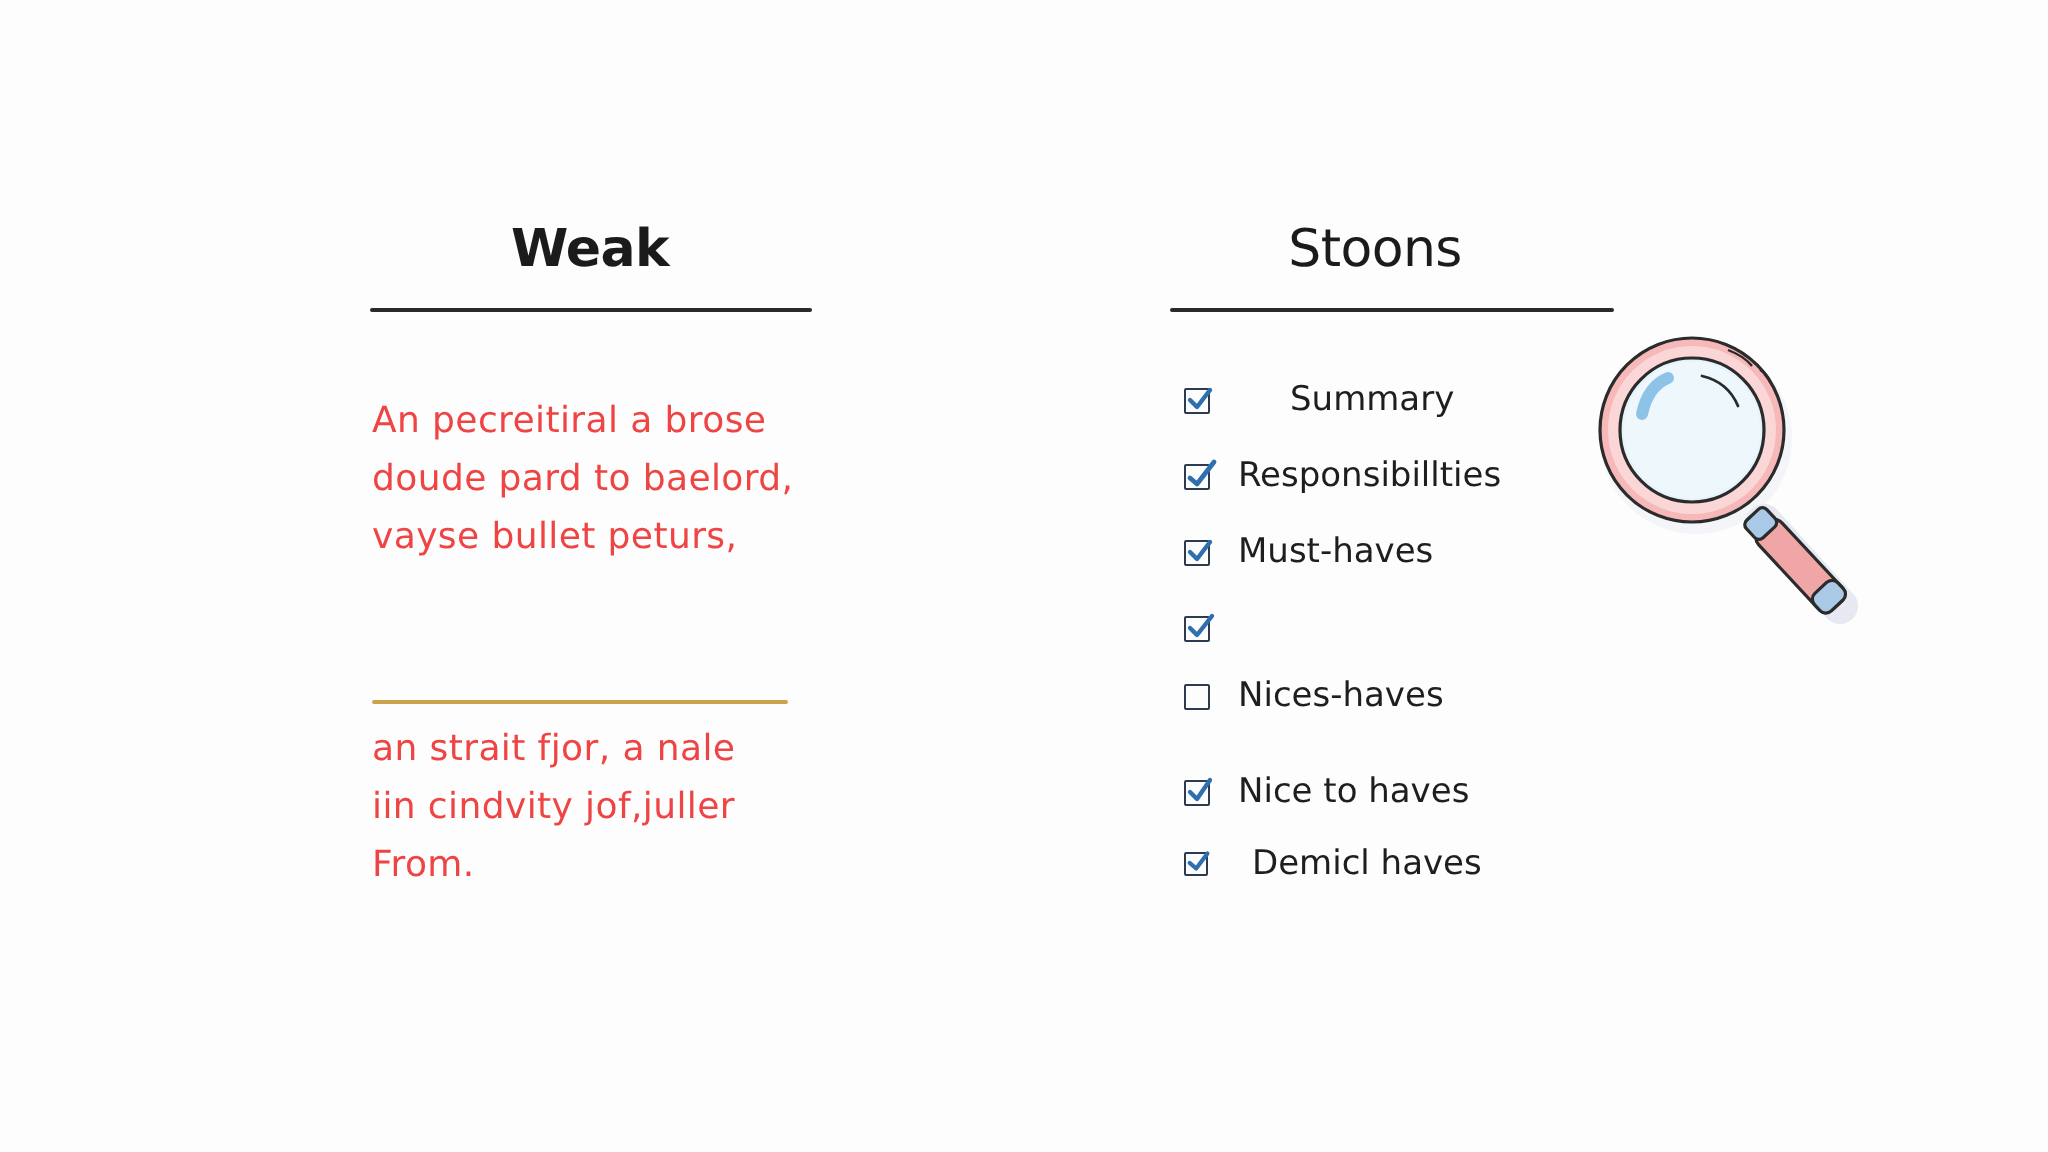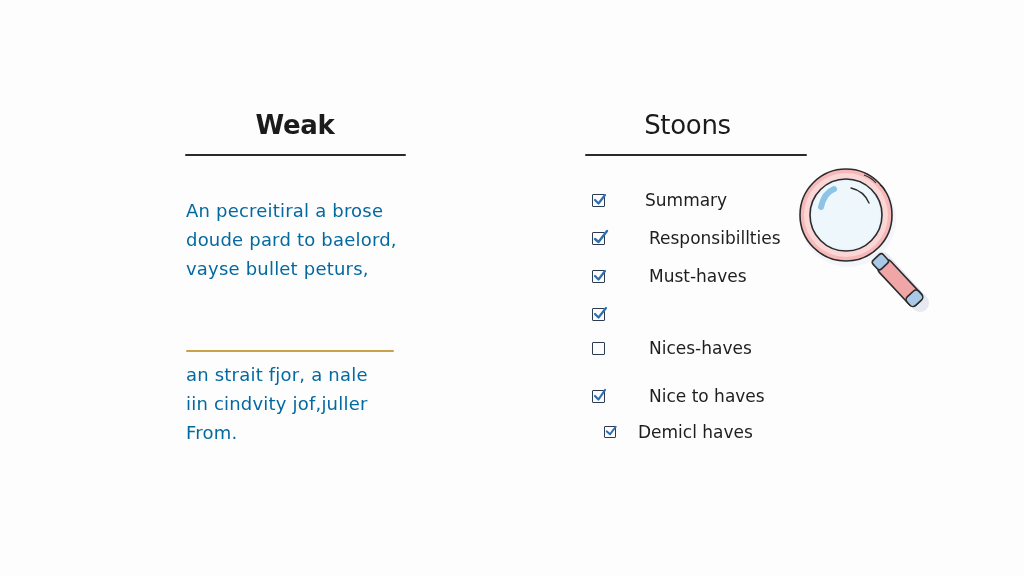--- a/index.html
+++ b/index.html
@@ -28,21 +28,21 @@
       position: absolute;
       height: 1.6px;
       background: #2a2a2a;
       border-radius: 1px;
     }
     .weak-text {
       position: absolute;
       left: 186px;
       font-family: "DejaVu Sans", sans-serif;
       font-size: 18px;
-      color: #0369a1;
+      color: #ef4444;
       line-height: 30px;
       letter-spacing: 0.2px;
       white-space: nowrap;
     }
     .weak-text div {
       height: 29px;
     }
     .gold-rule {
       position: absolute;
       left: 186px;
@@ -70,21 +70,21 @@
     }
     .checkbox svg {
       position: absolute;
       left: -1px;
       top: -4px;
     }
     .check-label {
       font-family: "DejaVu Sans", sans-serif;
       font-size: 17px;
       color: #1e1e1e;
-      margin-left: 44px;
+      margin-left: 14px;
       white-space: nowrap;
     }
     .magnifier {
       position: absolute;
       left: 796px;
       top: 165px;
     }
   </style>
 </head>
 <body>
@@ -152,21 +152,21 @@
 
 <div class="check-row" style="top:384px;text-align:center;">
   <span class="checkbox">
     <svg width="16" height="16" viewBox="0 0 16 16">
         <path d="M3 9 L6.5 12.5 L13 3" fill="none" stroke="#2f6fb0" stroke-width="2.2" stroke-linecap="round" stroke-linejoin="round"></path>
       </svg>
   </span>
   <span class="check-label">Nice to haves</span>
 </div>
 
-<div class="check-row" style="top:420px;margin-left:12px;">
+<div class="check-row" style="top:420px;">
   <span class="checkbox" style="width:12px;height:12px;">
     <svg width="15" height="15" viewBox="0 0 16 16">
         <path d="M3 9 L6.5 12 L12.5 4" fill="none" stroke="#2f6fb0" stroke-width="2.2" stroke-linecap="round" stroke-linejoin="round"></path>
       </svg>
   </span>
   <span class="check-label" style="margin-left:22px;">Demicl haves</span>
 </div>
 
 <div class="magnifier">
   <svg width="140" height="150" viewBox="0 0 140 150">

